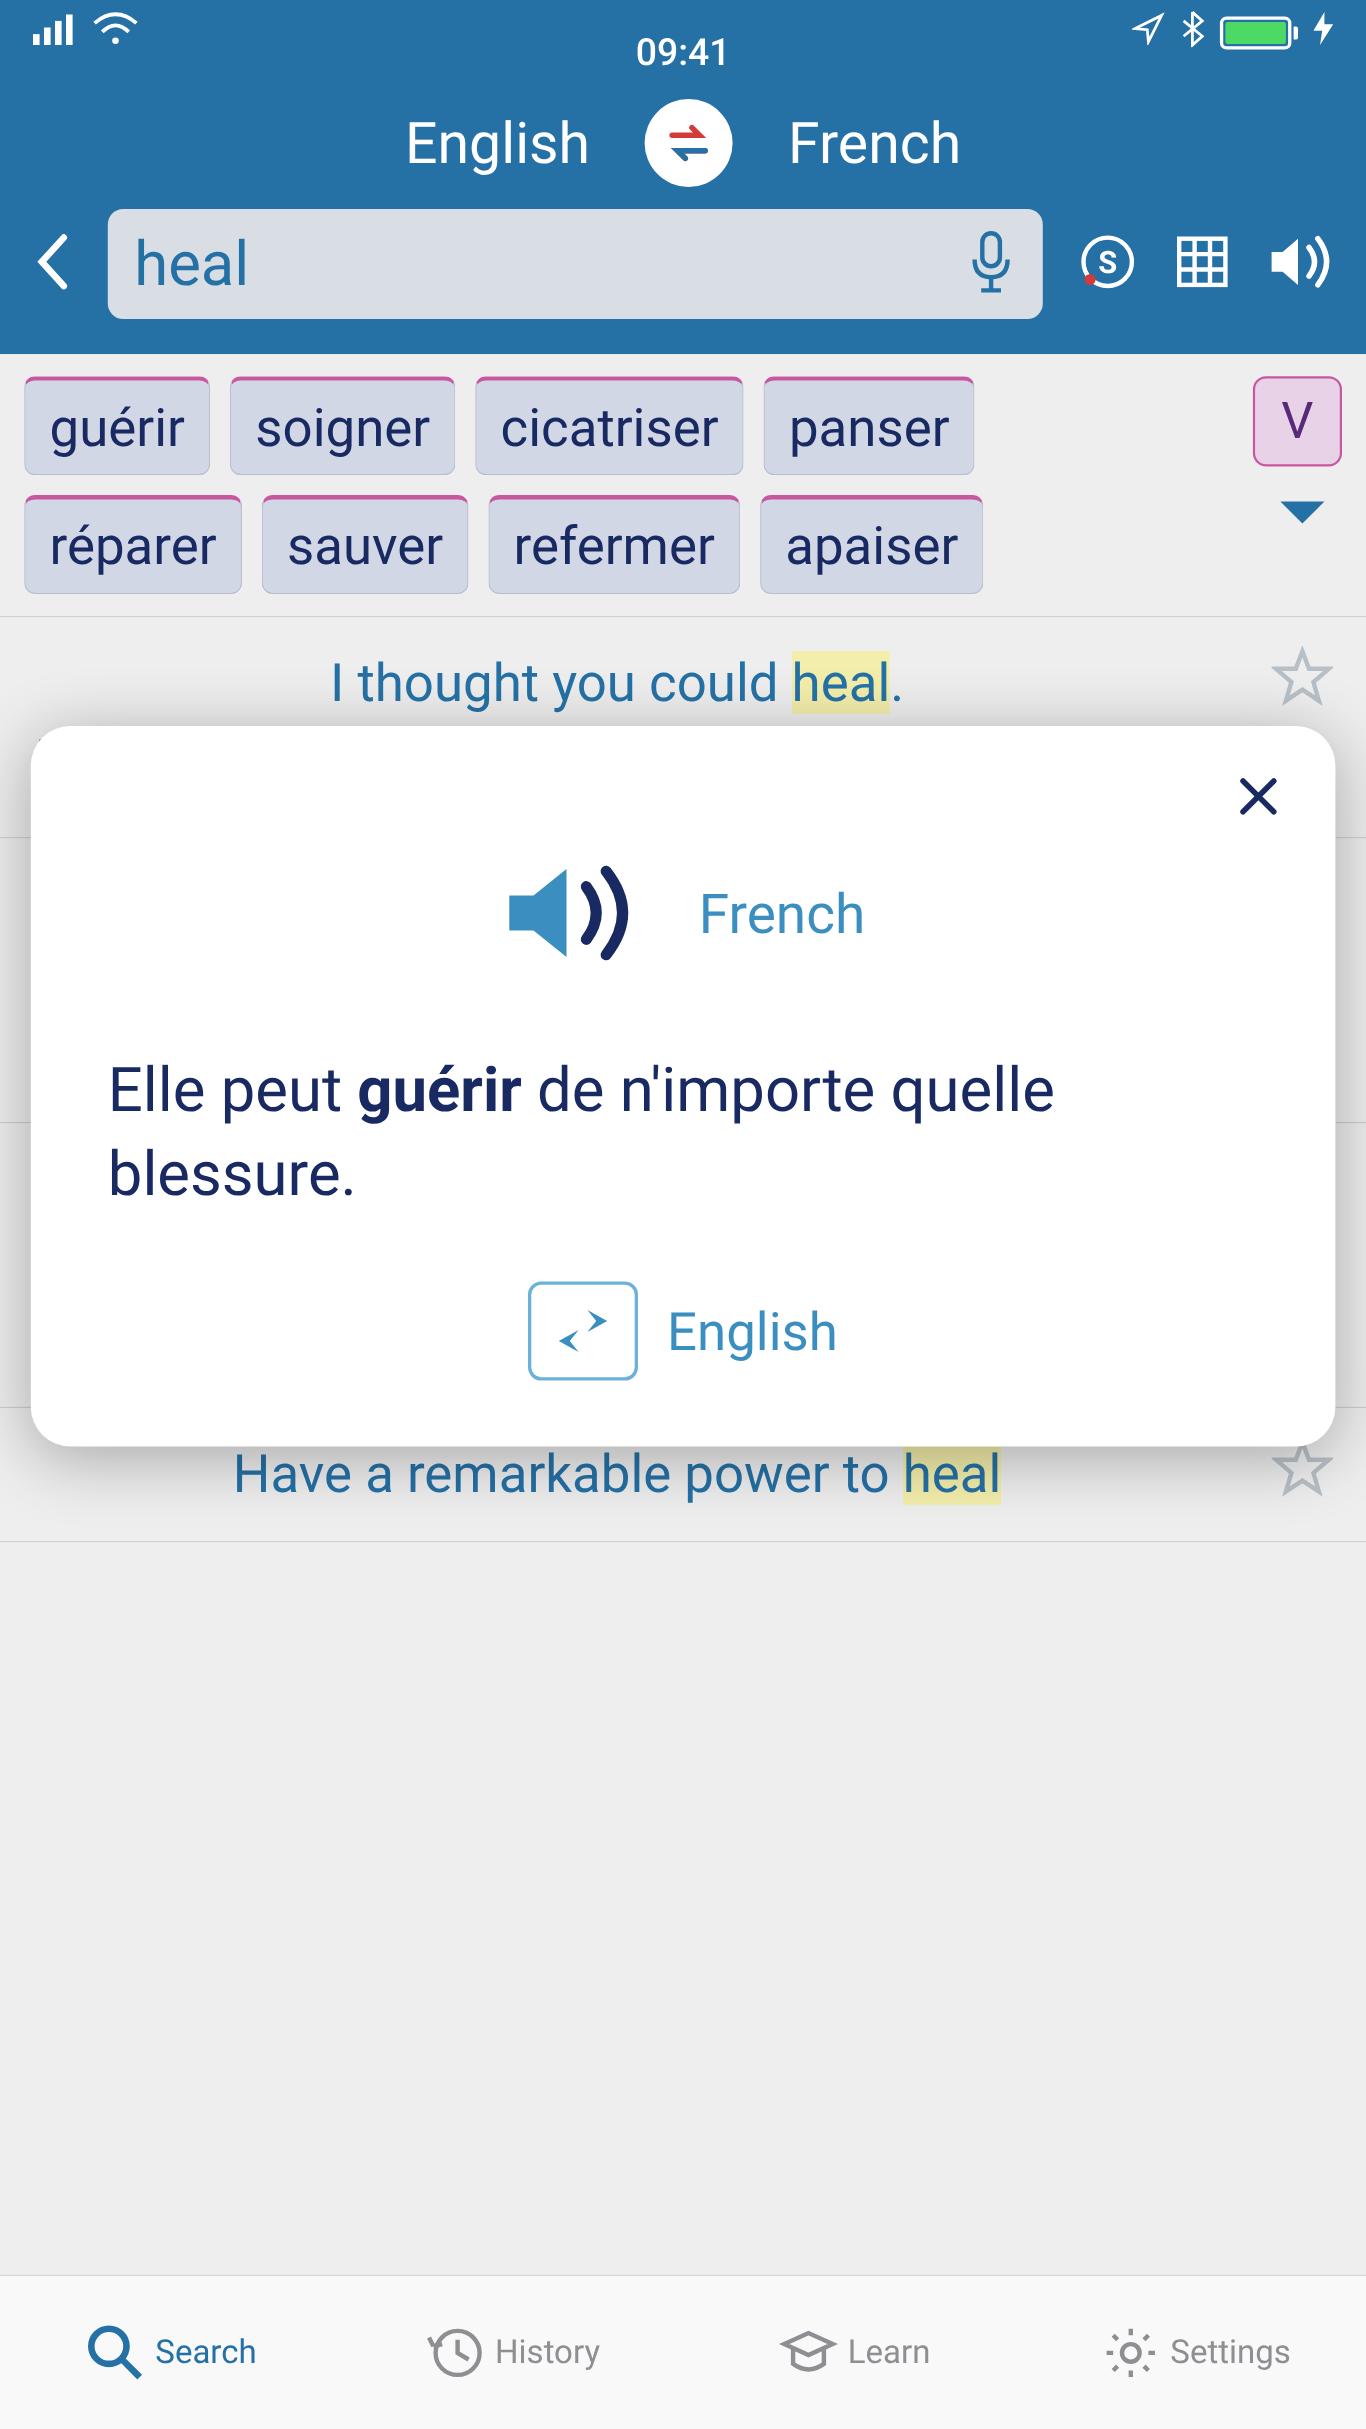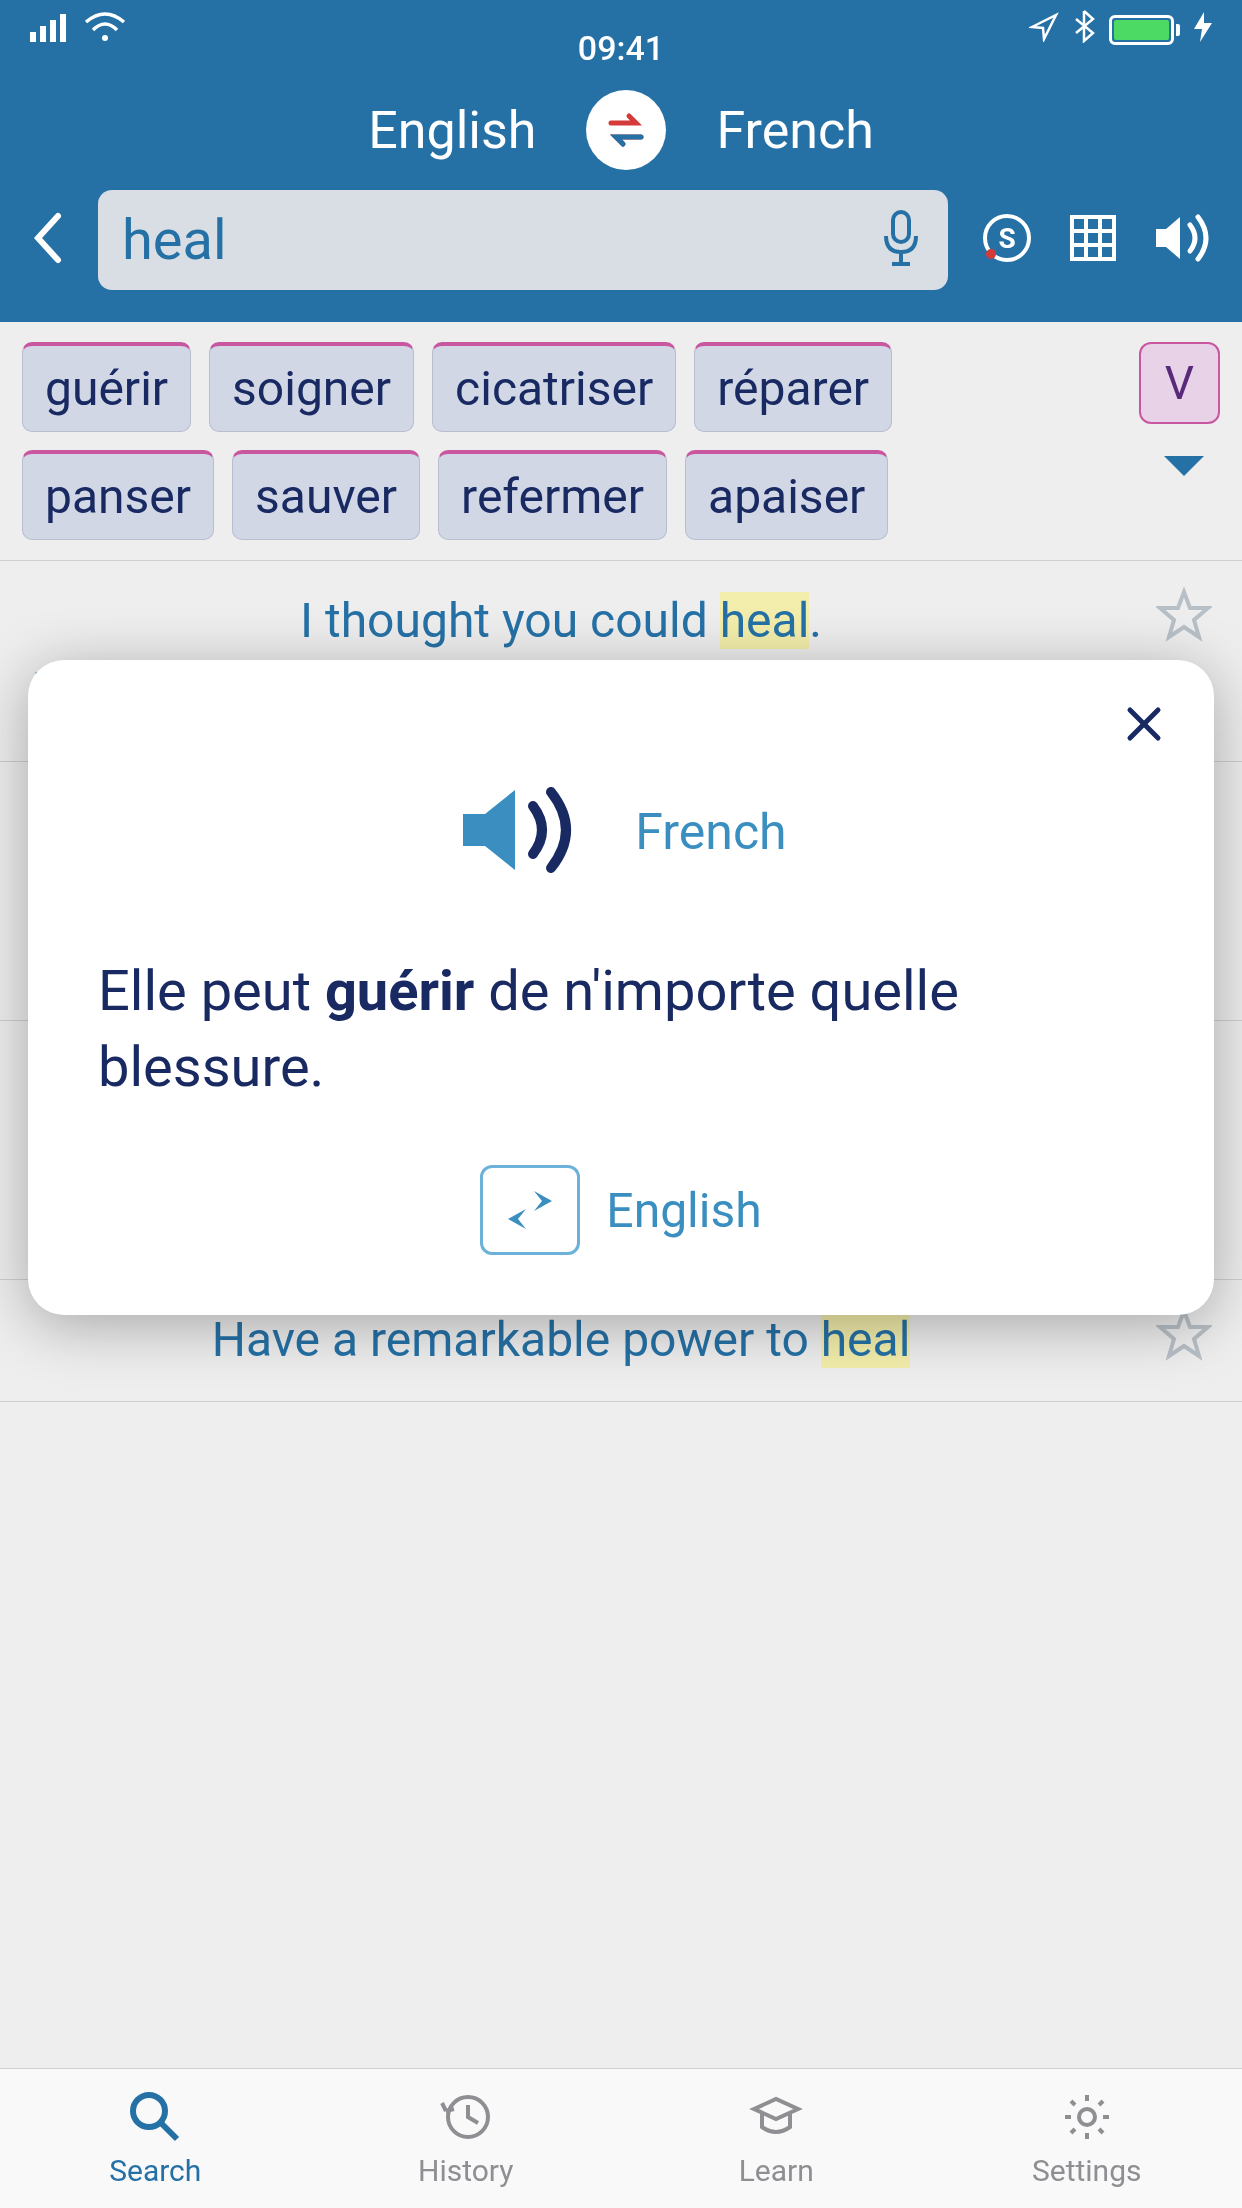--- a/index.html
+++ b/index.html
@@ -41,21 +41,21 @@
 .src-line { color: #2571A6; font-size: 48px; line-height: 1.35; padding-right: 120px; text-align: center; }
 .tgt-line { color: #222; font-size: 48px; line-height: 1.35; display: flex; padding-right: 120px; margin-top: 8px; }
 .arrow { color: #6fb0d8; margin-right: 16px; flex-shrink: 0; margin-top: 6px; }
 .tgt-text { flex: 1; }
 .hl { background: #F3EEAB; }
 .star { position: absolute; right: 30px; top: 26px; color: #b8c0c7; }
 .speaker-row { position: absolute; right: 30px; bottom: 26px; color: #9db8c9; }
 
 
 .tabs { position: absolute; bottom: 0; left: 0; right: 0; height: 140px; background: #f9f9f9; border-top: 1px solid #d0d0d0; display: flex; }
-.tab { flex: 1; display: flex; flex-direction: column; align-items: center; justify-content: center; gap: 8px; color: #8e8e93; font-size: 30px; }
+.tab { flex: 1; display: flex; flex-direction: row; align-items: center; justify-content: center; gap: 8px; color: #8e8e93; font-size: 30px; }
 .tab.active { color: #2571A6; }
 .tab svg { width: 56px; height: 56px; }
 
 
 .modal { position: absolute; left: 28px; right: 28px; top: 660px; background: #fff; border-radius: 36px; box-shadow: 0 10px 60px rgba(0,0,0,0.3); padding: 60px 50px 60px; }
 .modal-close { position: absolute; right: 50px; top: 44px; color: #192a63; }
 .modal-audio { display: flex; align-items: center; justify-content: center; gap: 40px; margin: 60px 0 70px; }
 .modal-audio-label { color: #3a8fc0; font-size: 50px; }
 .modal-sentence { color: #192a63; font-size: 56px; line-height: 1.35; margin: 2px 20px 60px; }
 .modal-sentence b { font-weight: 700; }
@@ -160,22 +160,22 @@
         </svg>
     </span>
   </div>
 </div>
 
 <div class="translations">
   <div class="chips">
     <span class="chip">guérir</span>
     <span class="chip">soigner</span>
     <span class="chip">cicatriser</span>
+    <span class="chip">panser</span>
     <span class="chip">réparer</span>
-    <span class="chip">panser</span>
     <span class="chip">sauver</span>
     <span class="chip">refermer</span>
     <span class="chip">apaiser</span>
   </div>
   <span class="pos-chip">V</span>
   <span class="expand">
     <svg width="44" height="30" viewBox="0 0 44 30" fill="#2571A6">
         <path d="M2 4 L22 24 L42 4 Z"></path>
       </svg>
   </span>

